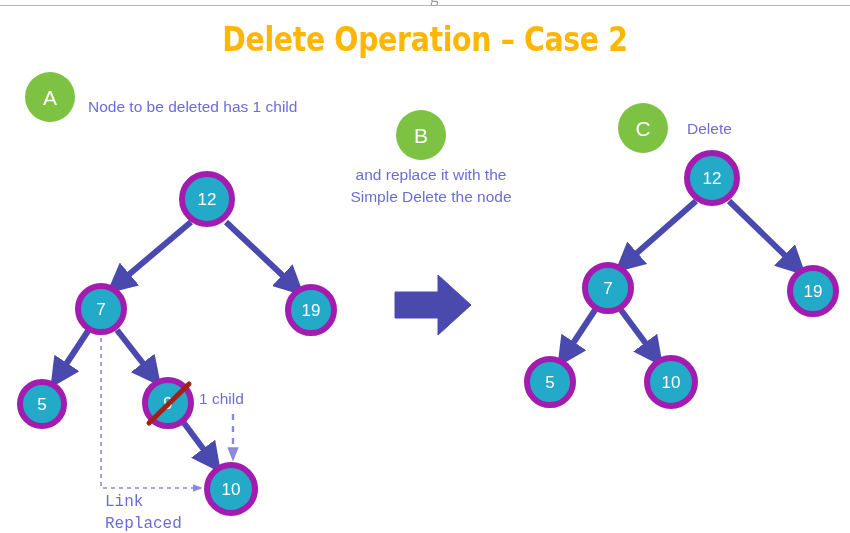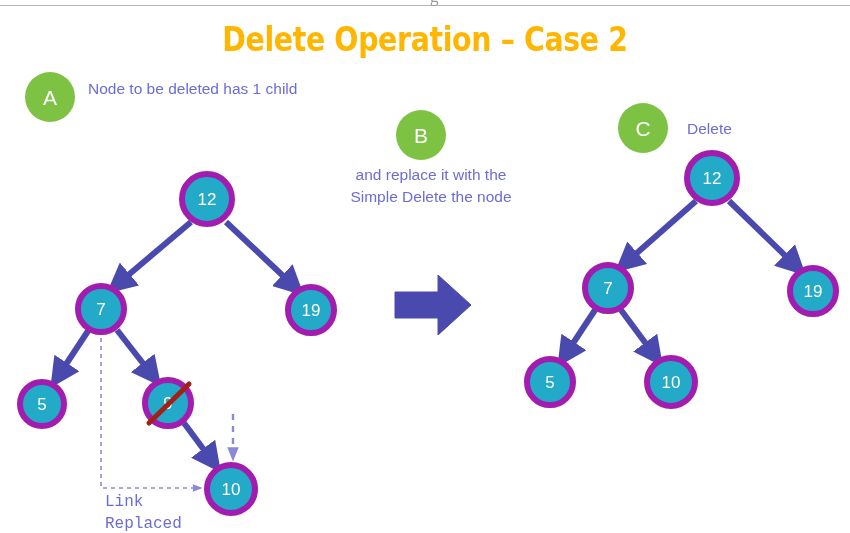--- a/index.html
+++ b/index.html
@@ -114,21 +114,21 @@
 <body>
 
 <div id="slide">
 
   <div class="top-rule"></div>
   <div class="clipped-glyph">g</div>
 
   <div id="title">Delete Operation – Case 2</div>
 
   <div class="badge" style="left:25px; top:72px; width:50px; height:50px;">A</div>
-  <div class="caption" style="left:88px; top:78px; width:215px;">Node to be deleted has 1 child</div>
+  <div class="caption" style="left:88px; top:96px; width:215px;">Node to be deleted has 1 child</div>
 
   <div class="badge" style="left:396px; top:110px; width:50px; height:50px;">B</div>
   <div class="caption centered" style="left:318px; top:164px; width:226px;">
     <div>and replace it with the</div>
     <div>Simple Delete the node</div>
   </div>
 
   <div class="badge" style="left:618px; top:103px; width:50px; height:50px;">C</div>
   <div class="caption" style="left:687px; top:118px; width:100px;">Delete</div>
 
@@ -176,19 +176,20 @@
   <svg class="strike" style="left:138px; top:373px;" width="62" height="62" viewBox="0 0 62 62">
     <line x1="11" y1="50" x2="51" y2="11" stroke="#A52014" stroke-width="5" stroke-linecap="round"></line>
   </svg>
 
   <div class="node" style="left:684px; top:150px; width:56px; height:56px;">12</div>
   <div class="node" style="left:582px; top:262px; width:52px; height:52px;">7</div>
   <div class="node" style="left:787px; top:265px; width:52px; height:52px;">19</div>
   <div class="node" style="left:524px; top:356px; width:52px; height:52px;">5</div>
   <div class="node" style="left:644px; top:355px; width:54px; height:54px;">10</div>
 
+  <div class="caption" style="left:199px; top:388px; width:90px;">1 child</div>
 
   <div class="small-label" style="left:105px; top:492px; width:90px;">
     <div>Link</div>
     <div>Replaced</div>
   </div>
 
 </div>
 
 </body></html>

